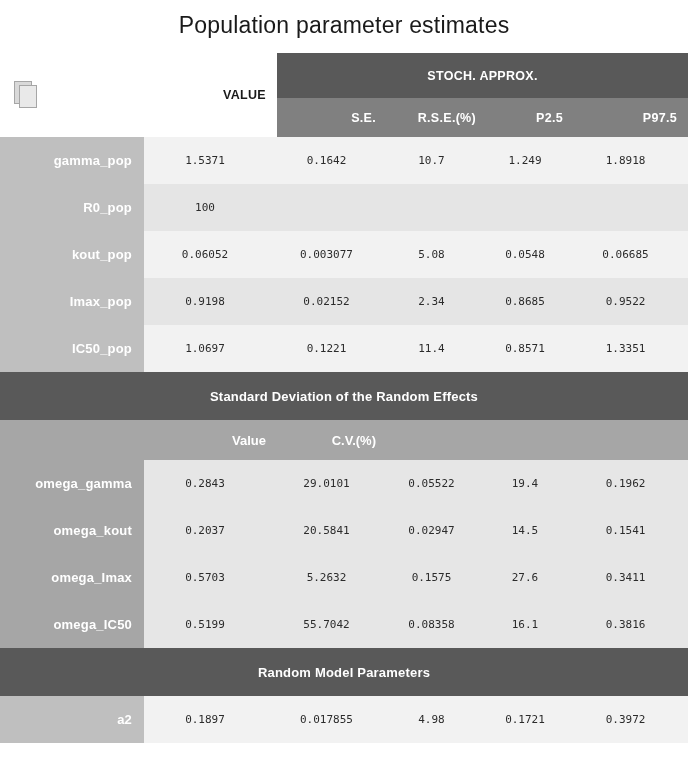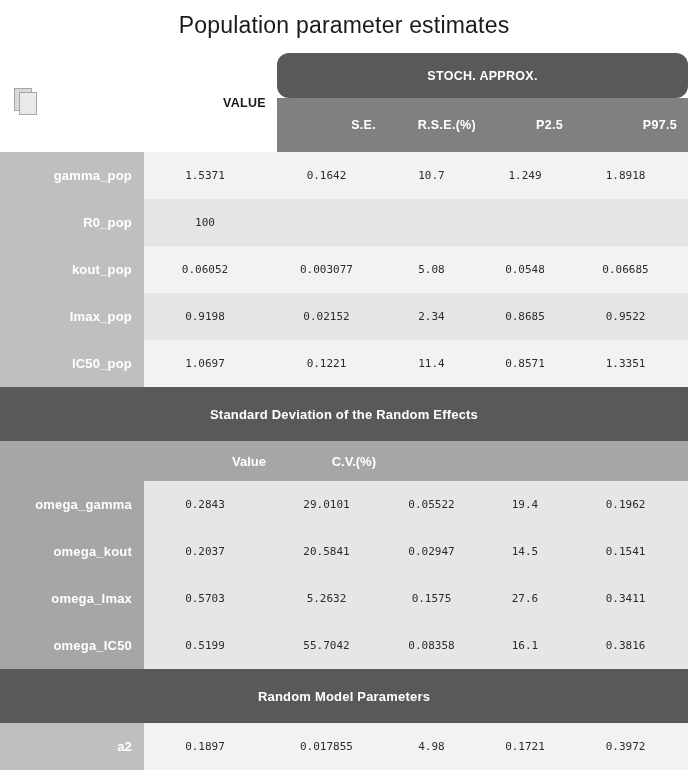--- a/index.html
+++ b/index.html
@@ -40,21 +40,20 @@
   col.c4 { width: 87px; }
   col.c5 { width: 114px; }
 
   .hdr-dark {
     background: #595959;
     color: #ffffff;
     font-weight: bold;
     text-align: center;
     font-size: 12.5px;
     letter-spacing: 0.3px;
-    border-radius: 12px;
   }
   .hdr-mid {
     background: #808080;
     color: #ffffff;
     font-weight: bold;
     text-align: right;
     font-size: 12.5px;
     padding-right: 11px !important;
     letter-spacing: 0.3px;
   }
@@ -107,23 +106,23 @@
   .subhdr {
     background: #a6a6a6;
     color: #ffffff;
     font-weight: bold;
     font-size: 13px;
   }
   .subhdr.r { text-align: right; padding-right: 11px !important; }
   .subhdr.blank { background: #a6a6a6; }
 
   tr.h1 td { height: 45px; }
-  tr.h2 td { height: 54px; }
+  tr.h2 td { height: 39px; }
   tr.data td { height: 47px; }
-  tr.sect td { height: 54px; margin-top: 32px; }
+  tr.sect td { height: 48px; margin-top: 32px; }
   tr.sub td { height: 40px; }
 
   .doc-icon {
     display: inline-block;
     position: relative;
     width: 22px;
     height: 26px;
   }
   .doc-icon .sheet {
     position: absolute;

